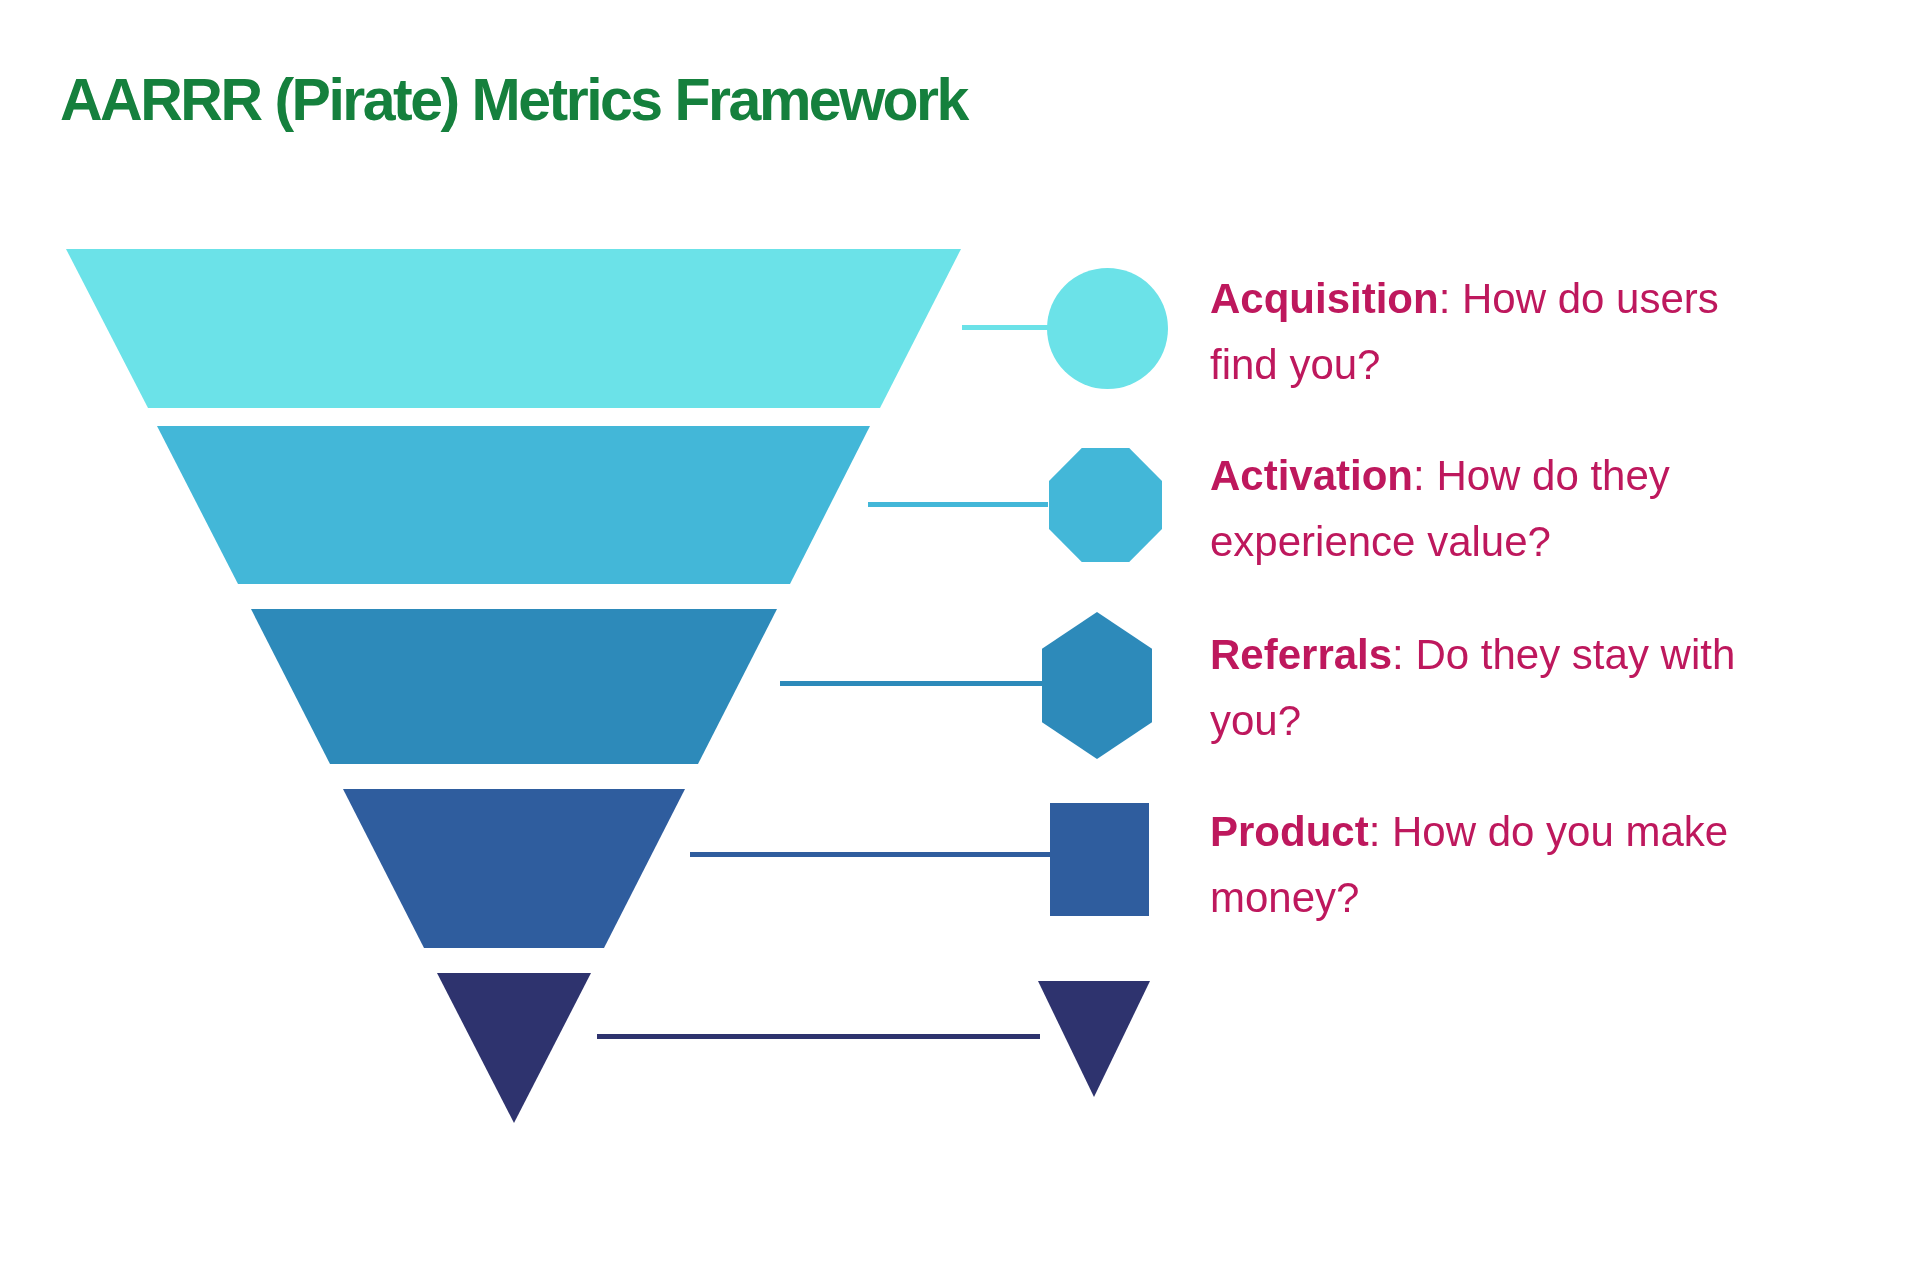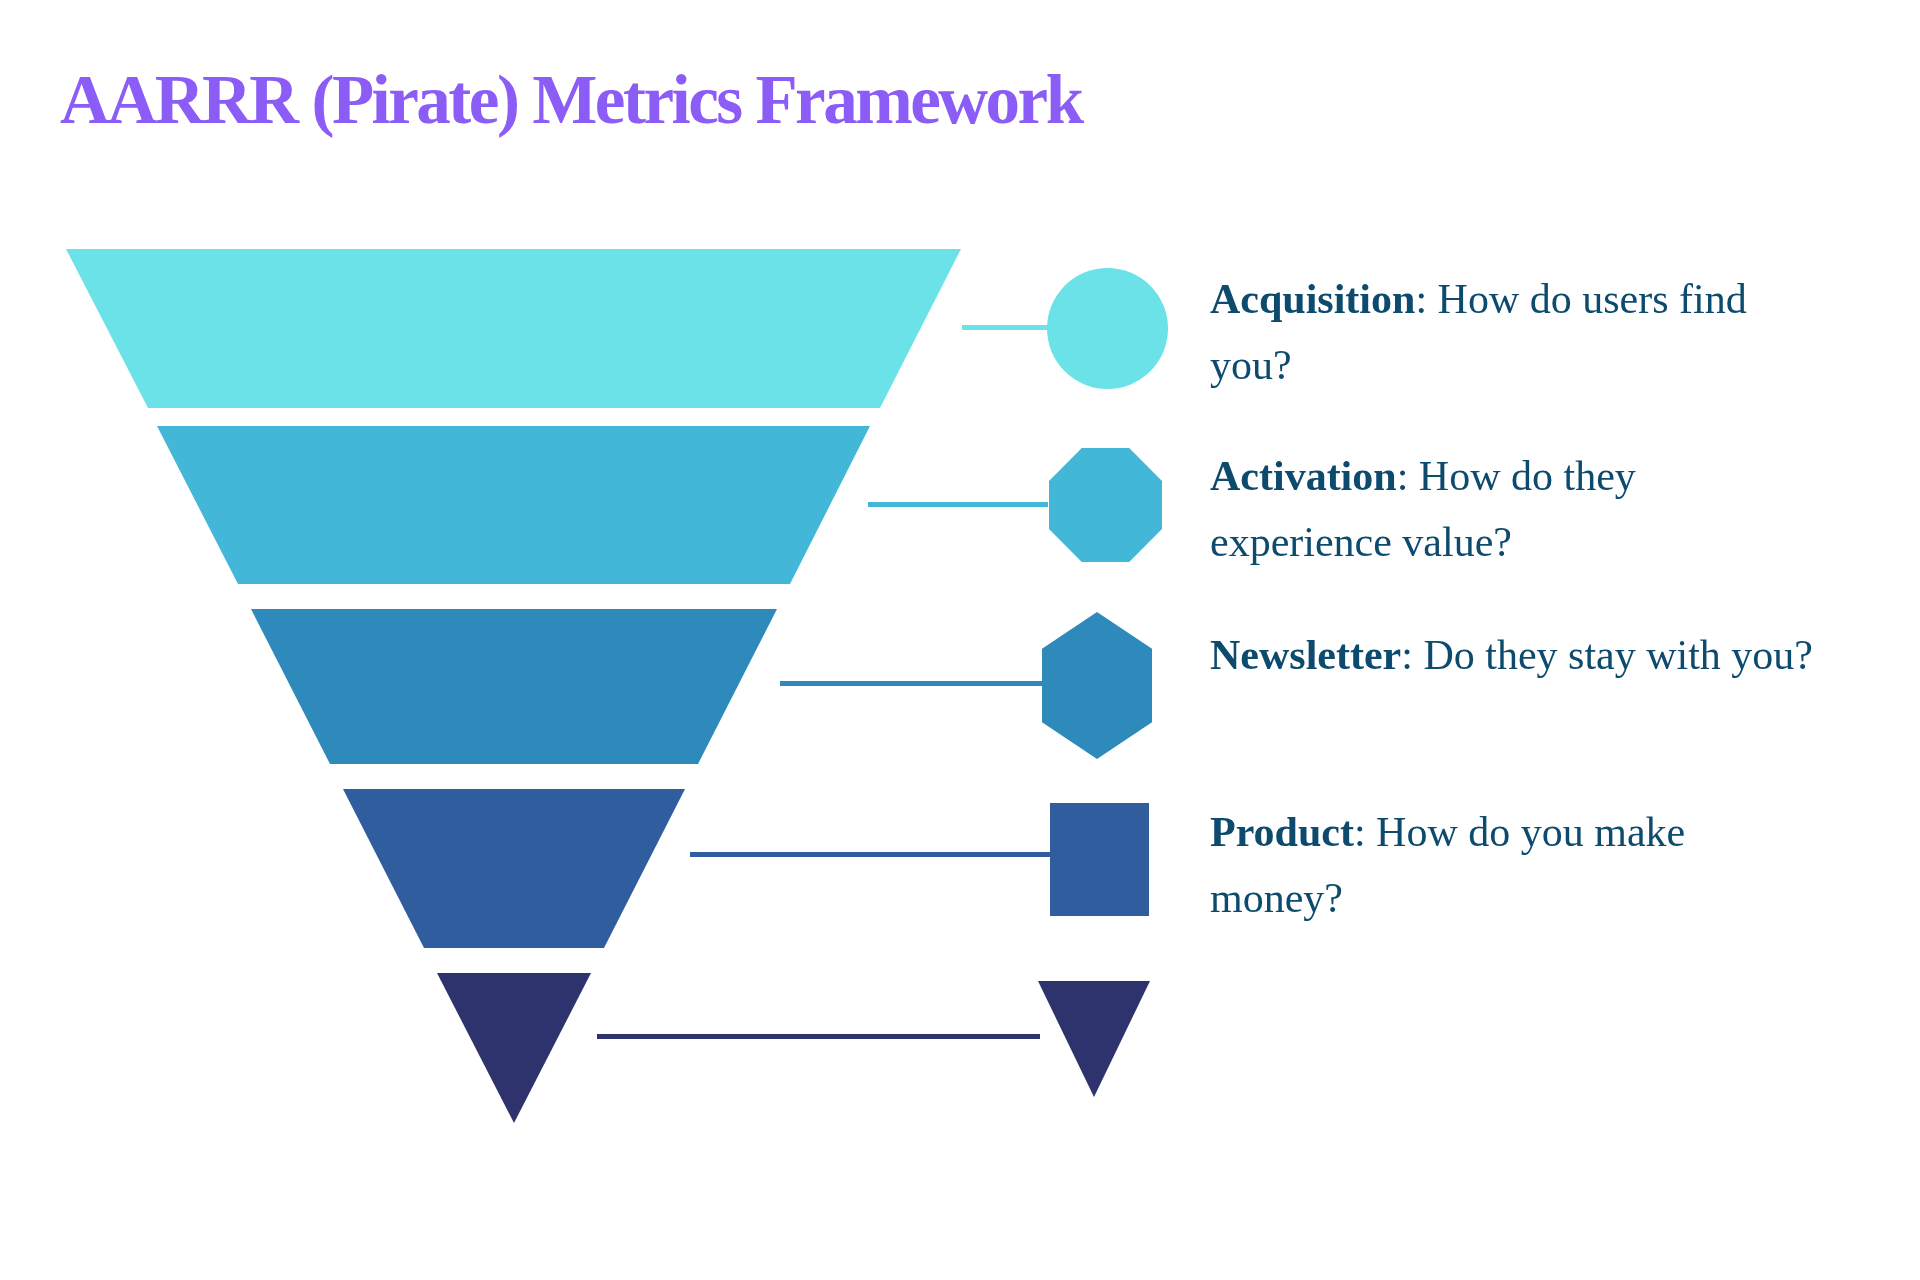--- a/index.html
+++ b/index.html
@@ -8,27 +8,26 @@
     position: relative;
     width: 1920px;
     height: 1280px;
     background: #ffffff;
     overflow: hidden;
   }
   .title {
     position: absolute;
     left: 60px;
     top: 52px;
-    font-size: 69px;
+    font-size: 59px;
     line-height: 96px;
     font-weight: bold;
     letter-spacing: -2.5px;
-    color: #8b5cf6;
+    color: #15803d;
     white-space: nowrap;
-    font-family: Liberation Serif, serif;
   }
   .funnel-svg {
     position: absolute;
     left: 0; top: 0;
     width: 1920px;
     height: 1280px;
   }
   .connector {
     position: absolute;
     height: 5px;
@@ -58,22 +57,21 @@
   .icon.triangle {
     left: 1038px; top: 981px; width: 112px; height: 116px;
     clip-path: polygon(0 0, 100% 0, 50% 100%);
   }
 
   .row-text {
     position: absolute;
     left: 1210px;
     font-size: 42px;
     line-height: 66px;
-    color: #0c4a6e;
-    font-family: Liberation Serif, serif;
+    color: #be185d;
   }
   .row-text b { font-weight: bold; }
   .row-text.r1 { top: 266px; width: 570px; }
   .row-text.r2 { top: 443px; width: 570px; }
   .row-text.r3 { top: 622px; width: 610px; }
   .row-text.r4 { top: 799px; width: 570px; }
   .row-text.r5 { top: 976px; width: 650px; }
 
   .footer {
     position: absolute;
@@ -107,19 +105,19 @@
   <div class="icon circle" style="background: rgb(107, 226, 232);"></div>
   <div class="icon octagon" style="background: rgb(67, 183, 216);"></div>
   <div class="icon hexagon" style="background: rgb(45, 138, 186);"></div>
   <div class="icon square" style="background: rgb(47, 93, 158);"></div>
   <div class="icon triangle" style="background: rgb(46, 51, 110);"></div>
 
   <div class="row-text r1"><b>Acquisition</b><span>: </span><span>How do users find you?</span></div>
 
   <div class="row-text r2"><b>Activation</b><span>: </span><span>How do they experience value?</span></div>
 
-  <div class="row-text r3"><b>Newsletter</b><span>: </span><span>Do they stay with you?</span></div>
+  <div class="row-text r3"><b>Referrals</b><span>: </span><span>Do they stay with you?</span></div>
 
   <div class="row-text r4"><b>Product</b><span>: </span><span>How do you make money?</span></div>
 
 
 
 </div>
 
 </body></html>

